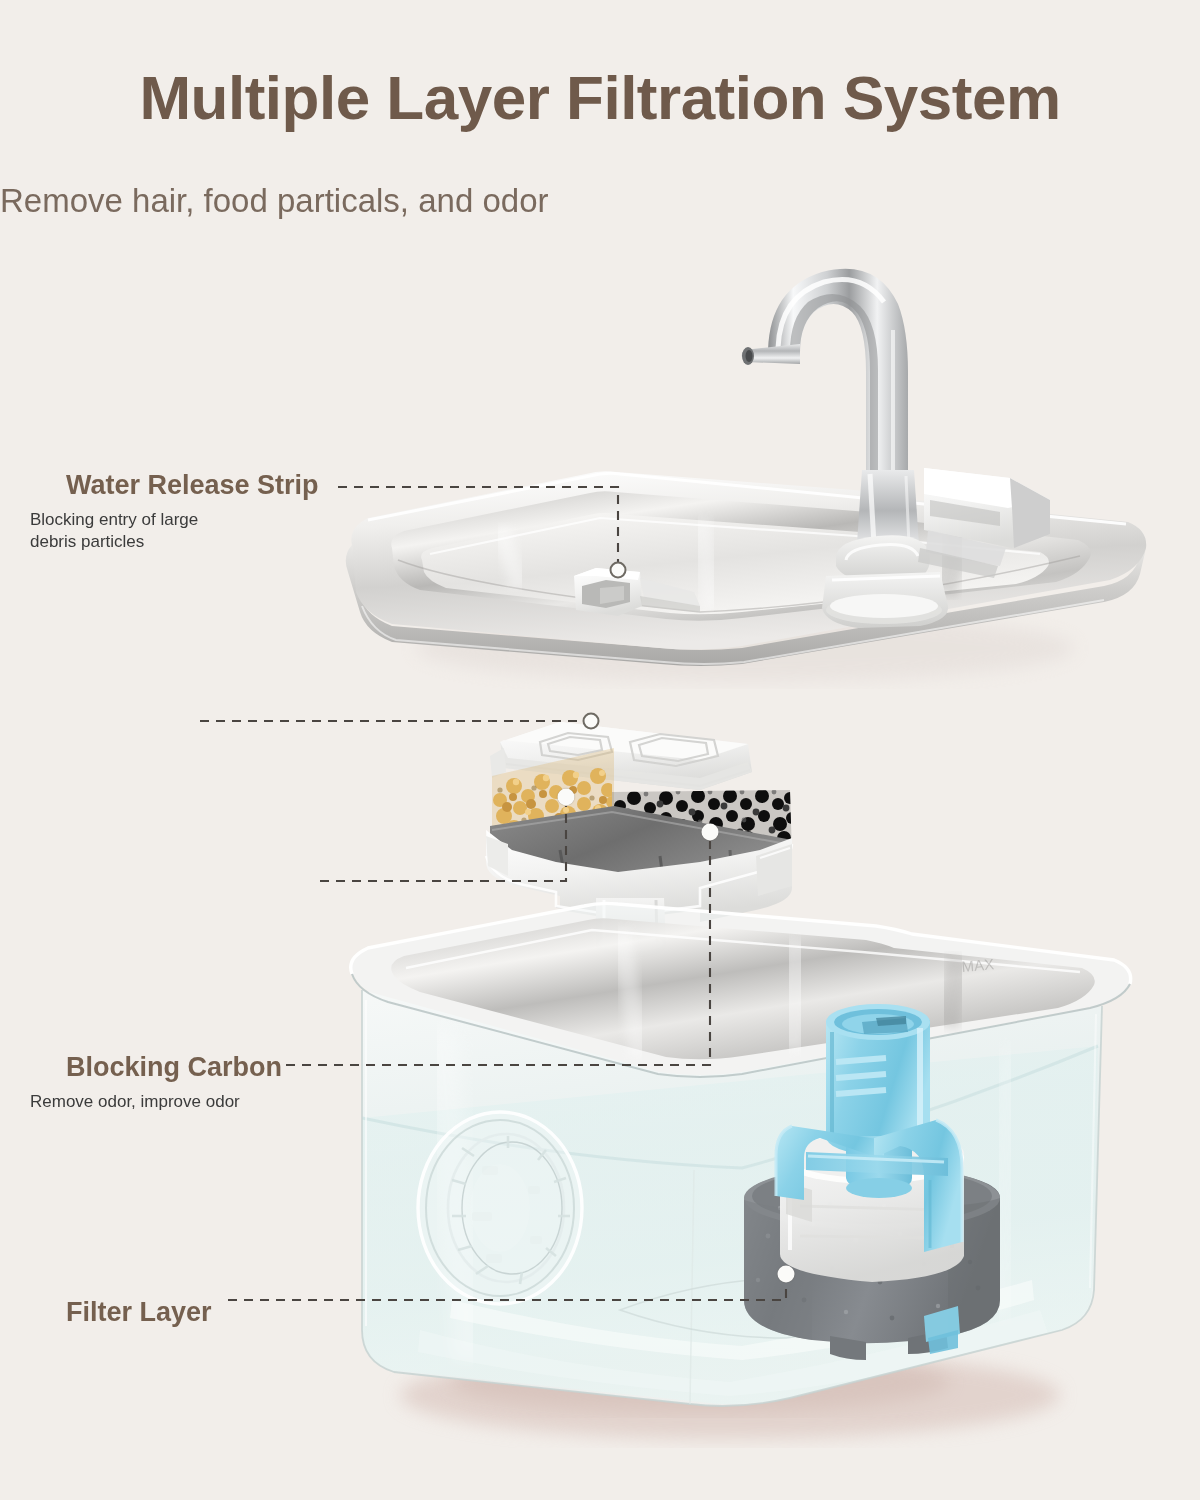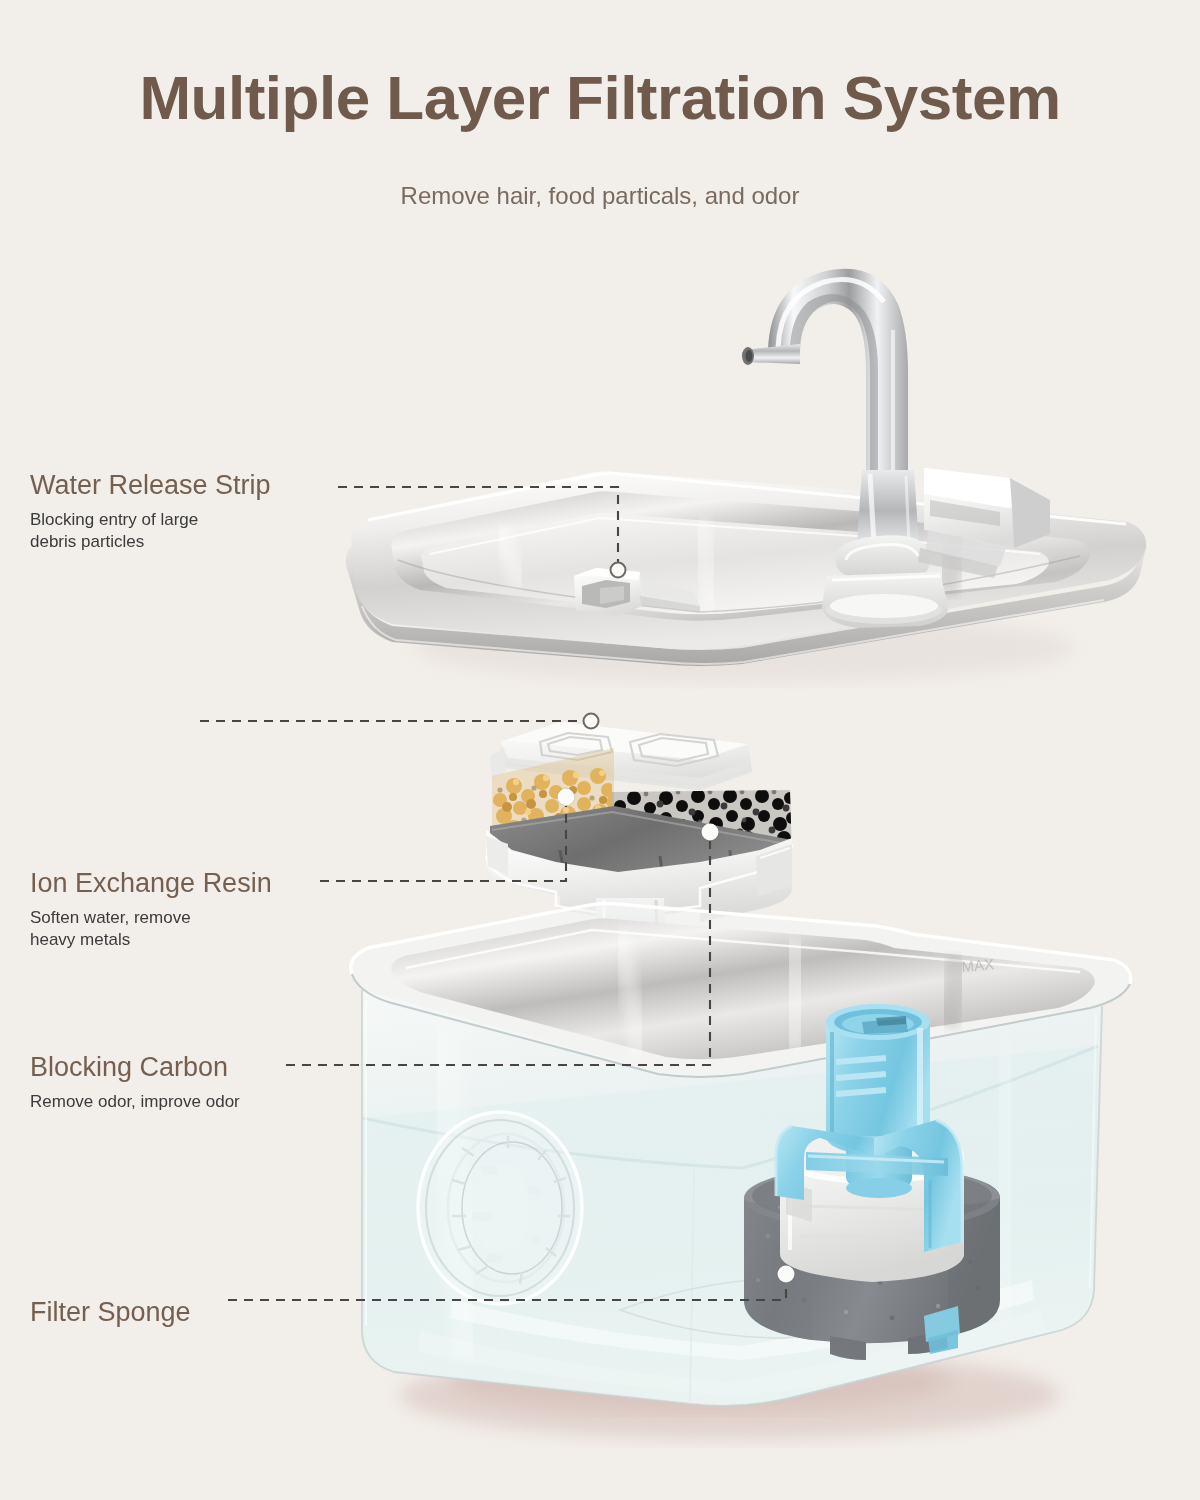--- a/index.html
+++ b/index.html
@@ -22,32 +22,32 @@
     text-align: center;
     font-size: 62px;
     font-weight: bold;
     letter-spacing: -0.5px;
     color: #6f5a4b;
     white-space: nowrap;
   }
   .subtitle {
     position: absolute;
     top: 182px; left: 0; width: 1200px;
-    text-align: center;
-    font-size: 24px;
+    font-size: 33px;
     color: #7a6a5e;
   }
 
   
   .label-block { position: absolute; }
   .label-title {
     font-size: 27px;
-    font-weight: normal;
+    font-weight: bold;
     color: #75604f;
     white-space: nowrap;
+    margin-left: 36px;
   }
   .label-desc {
     font-size: 17px;
     line-height: 1.32;
     color: #3b3b3b;
     margin-top: 8px;
     white-space: pre-line;
   }
 
   
@@ -711,28 +711,23 @@
   <div class="marker plain" style="left:710px; top:832px;"></div>
   <div class="marker plain" style="left:786px; top:1274px;"></div>
 
   <div class="label-block" style="left:30px; top:470px;">
     <div class="label-title">Water Release Strip</div>
     <div class="label-desc">Blocking entry of large
 debris particles</div>
   </div>
 
 
-  <div class="label-block" style="left:30px; top:868px;">
-    <div class="label-title">Ion Exchange Resin</div>
-    <div class="label-desc">Soften water, remove
-heavy metals</div>
-  </div>
 
   <div class="label-block" style="left:30px; top:1052px;">
     <div class="label-title">Blocking Carbon</div>
     <div class="label-desc">Remove odor, improve odor</div>
   </div>
 
   <div class="label-block" style="left:30px; top:1297px;">
-    <div class="label-title">Filter Sponge</div>
+    <div class="label-title">Filter Layer</div>
   </div>
 
 </div>
 
 </body></html>

